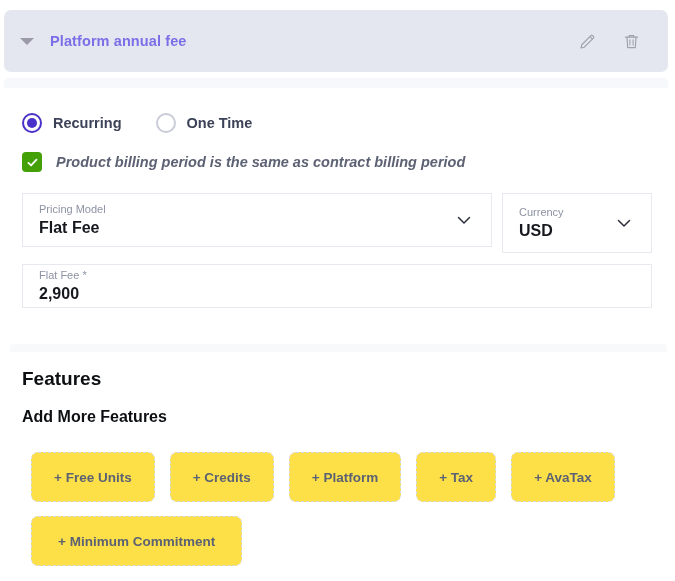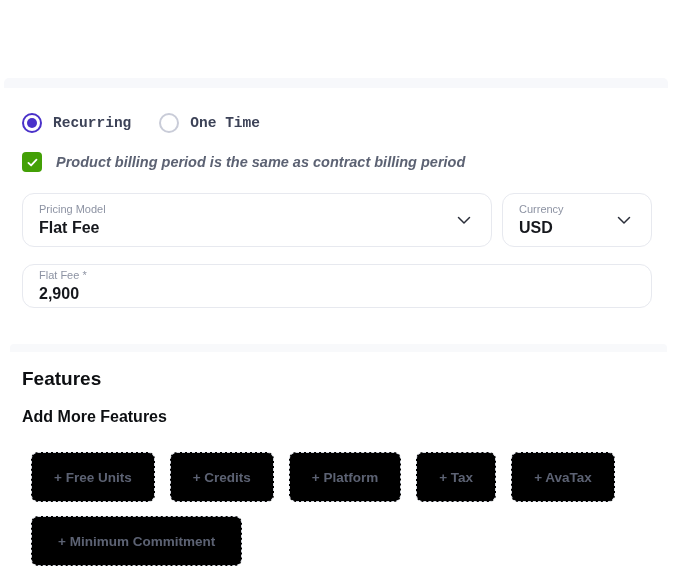--- a/index.html
+++ b/index.html
@@ -76,22 +76,21 @@
     background: #f7f8fb;
     border-radius: 5px 5px 0 0;
   }
 
   
   .billing-row {
     position: absolute;
     left: 22px; top: 113px;
     display: flex;
     align-items: center;
-    gap: 6px;
-    font-family: Liberation Mono, monospace;
+    gap: 12px;
   }
   .radio-opt {
     display: flex;
     align-items: center;
     cursor: pointer;
   }
   .radio-opt + .radio-opt { margin-left: 22px; }
 
   .radio {
     width: 20px; height: 20px;
@@ -138,21 +137,21 @@
     color: #5c6273;
     white-space: nowrap;
     font-style: italic;
   }
 
   
   .field {
     position: absolute;
     background: #ffffff;
     border: 1px solid #e7e9ef;
-    border-radius: 12px;
+    border-radius: 0;
     display: flex;
     align-items: center;
     padding: 0 16px;
     cursor: pointer;
   }
   .field-body { flex: 1; min-width: 0; }
   .field-label {
     display: block;
     font-size: 11px;
     color: #8d93a3;
@@ -167,21 +166,21 @@
     color: #16181d;
     line-height: 20px;
     white-space: nowrap;
     overflow: hidden;
     text-overflow: ellipsis;
   }
   .chevron { flex: 0 0 auto; margin-left: 8px; }
   .chevron svg { display: block; }
 
   #field-pricing-model { left: 22px; top: 193px; width: 470px; height: 54px; }
-  #field-currency      { left: 502px; top: 193px; width: 150px; height: 54px; }
+  #field-currency      { left: 502px; top: 193px; width: 150px; height: 60px; }
   #field-flat-fee      { left: 22px; top: 264px; width: 630px; height: 44px; cursor: text; }
 
   
   .section-divider {
     position: absolute;
     left: 10px; top: 344px;
     width: 657px; height: 8px;
     background: #f8f9fb;
     border-radius: 4px 4px 0 0;
   }
@@ -215,30 +214,52 @@
     border: 1.5px dashed #d6d9e0;
     border-radius: 7px;
     display: flex;
     align-items: center;
     justify-content: center;
     padding: 0 22px;
     font-size: 13.5px;
     font-weight: 700;
     color: #5c6273;
     white-space: nowrap;
-    background: #000000;
+    background: #fde047;
     cursor: pointer;
   }
   .chip.wide { padding: 0 26px; }
 </style>
 </head>
 <body>
 
 <div id="root">
 
+  <div class="product-header">
+    <div class="collapse-toggle">
+      <span class="tri-down"></span>
+    </div>
+    <div class="product-title">Platform annual fee</div>
+    <div class="hdr-actions">
+      <div class="icon-btn">
+        <svg width="19" height="19" viewBox="0 0 20 20" fill="none">
+          <path d="M3.2 16.8 L4 13.4 L13.6 3.8 C14.1 3.3 14.9 3.3 15.4 3.8 L16.2 4.6 C16.7 5.1 16.7 5.9 16.2 6.4 L6.6 16 L3.2 16.8 Z" stroke="#9ca1ae" stroke-width="1.2" stroke-linejoin="round"></path>
+          <path d="M12.6 4.9 L15.1 7.4" stroke="#9ca1ae" stroke-width="1.2"></path>
+        </svg>
+      </div>
+      <div class="icon-btn">
+        <svg width="19" height="19" viewBox="0 0 20 20" fill="none">
+          <path d="M3.6 5.4 H16.4" stroke="#9ca1ae" stroke-width="1.2" stroke-linecap="round"></path>
+          <path d="M7.6 5.4 V3.8 H12.4 V5.4" stroke="#9ca1ae" stroke-width="1.2" stroke-linejoin="round"></path>
+          <path d="M5.2 5.4 L6 16.4 H14 L14.8 5.4" stroke="#9ca1ae" stroke-width="1.2" stroke-linejoin="round"></path>
+          <path d="M8.3 8.2 V13.6 M11.7 8.2 V13.6" stroke="#9ca1ae" stroke-width="1.1" stroke-linecap="round"></path>
+        </svg>
+      </div>
+    </div>
+  </div>
 
   <div class="sub-strip"></div>
 
   <div class="billing-row">
     <div class="radio-opt">
       <span class="radio checked"></span>
       <span class="radio-label">Recurring</span>
     </div>
     <div class="radio-opt">
       <span class="radio"></span>

